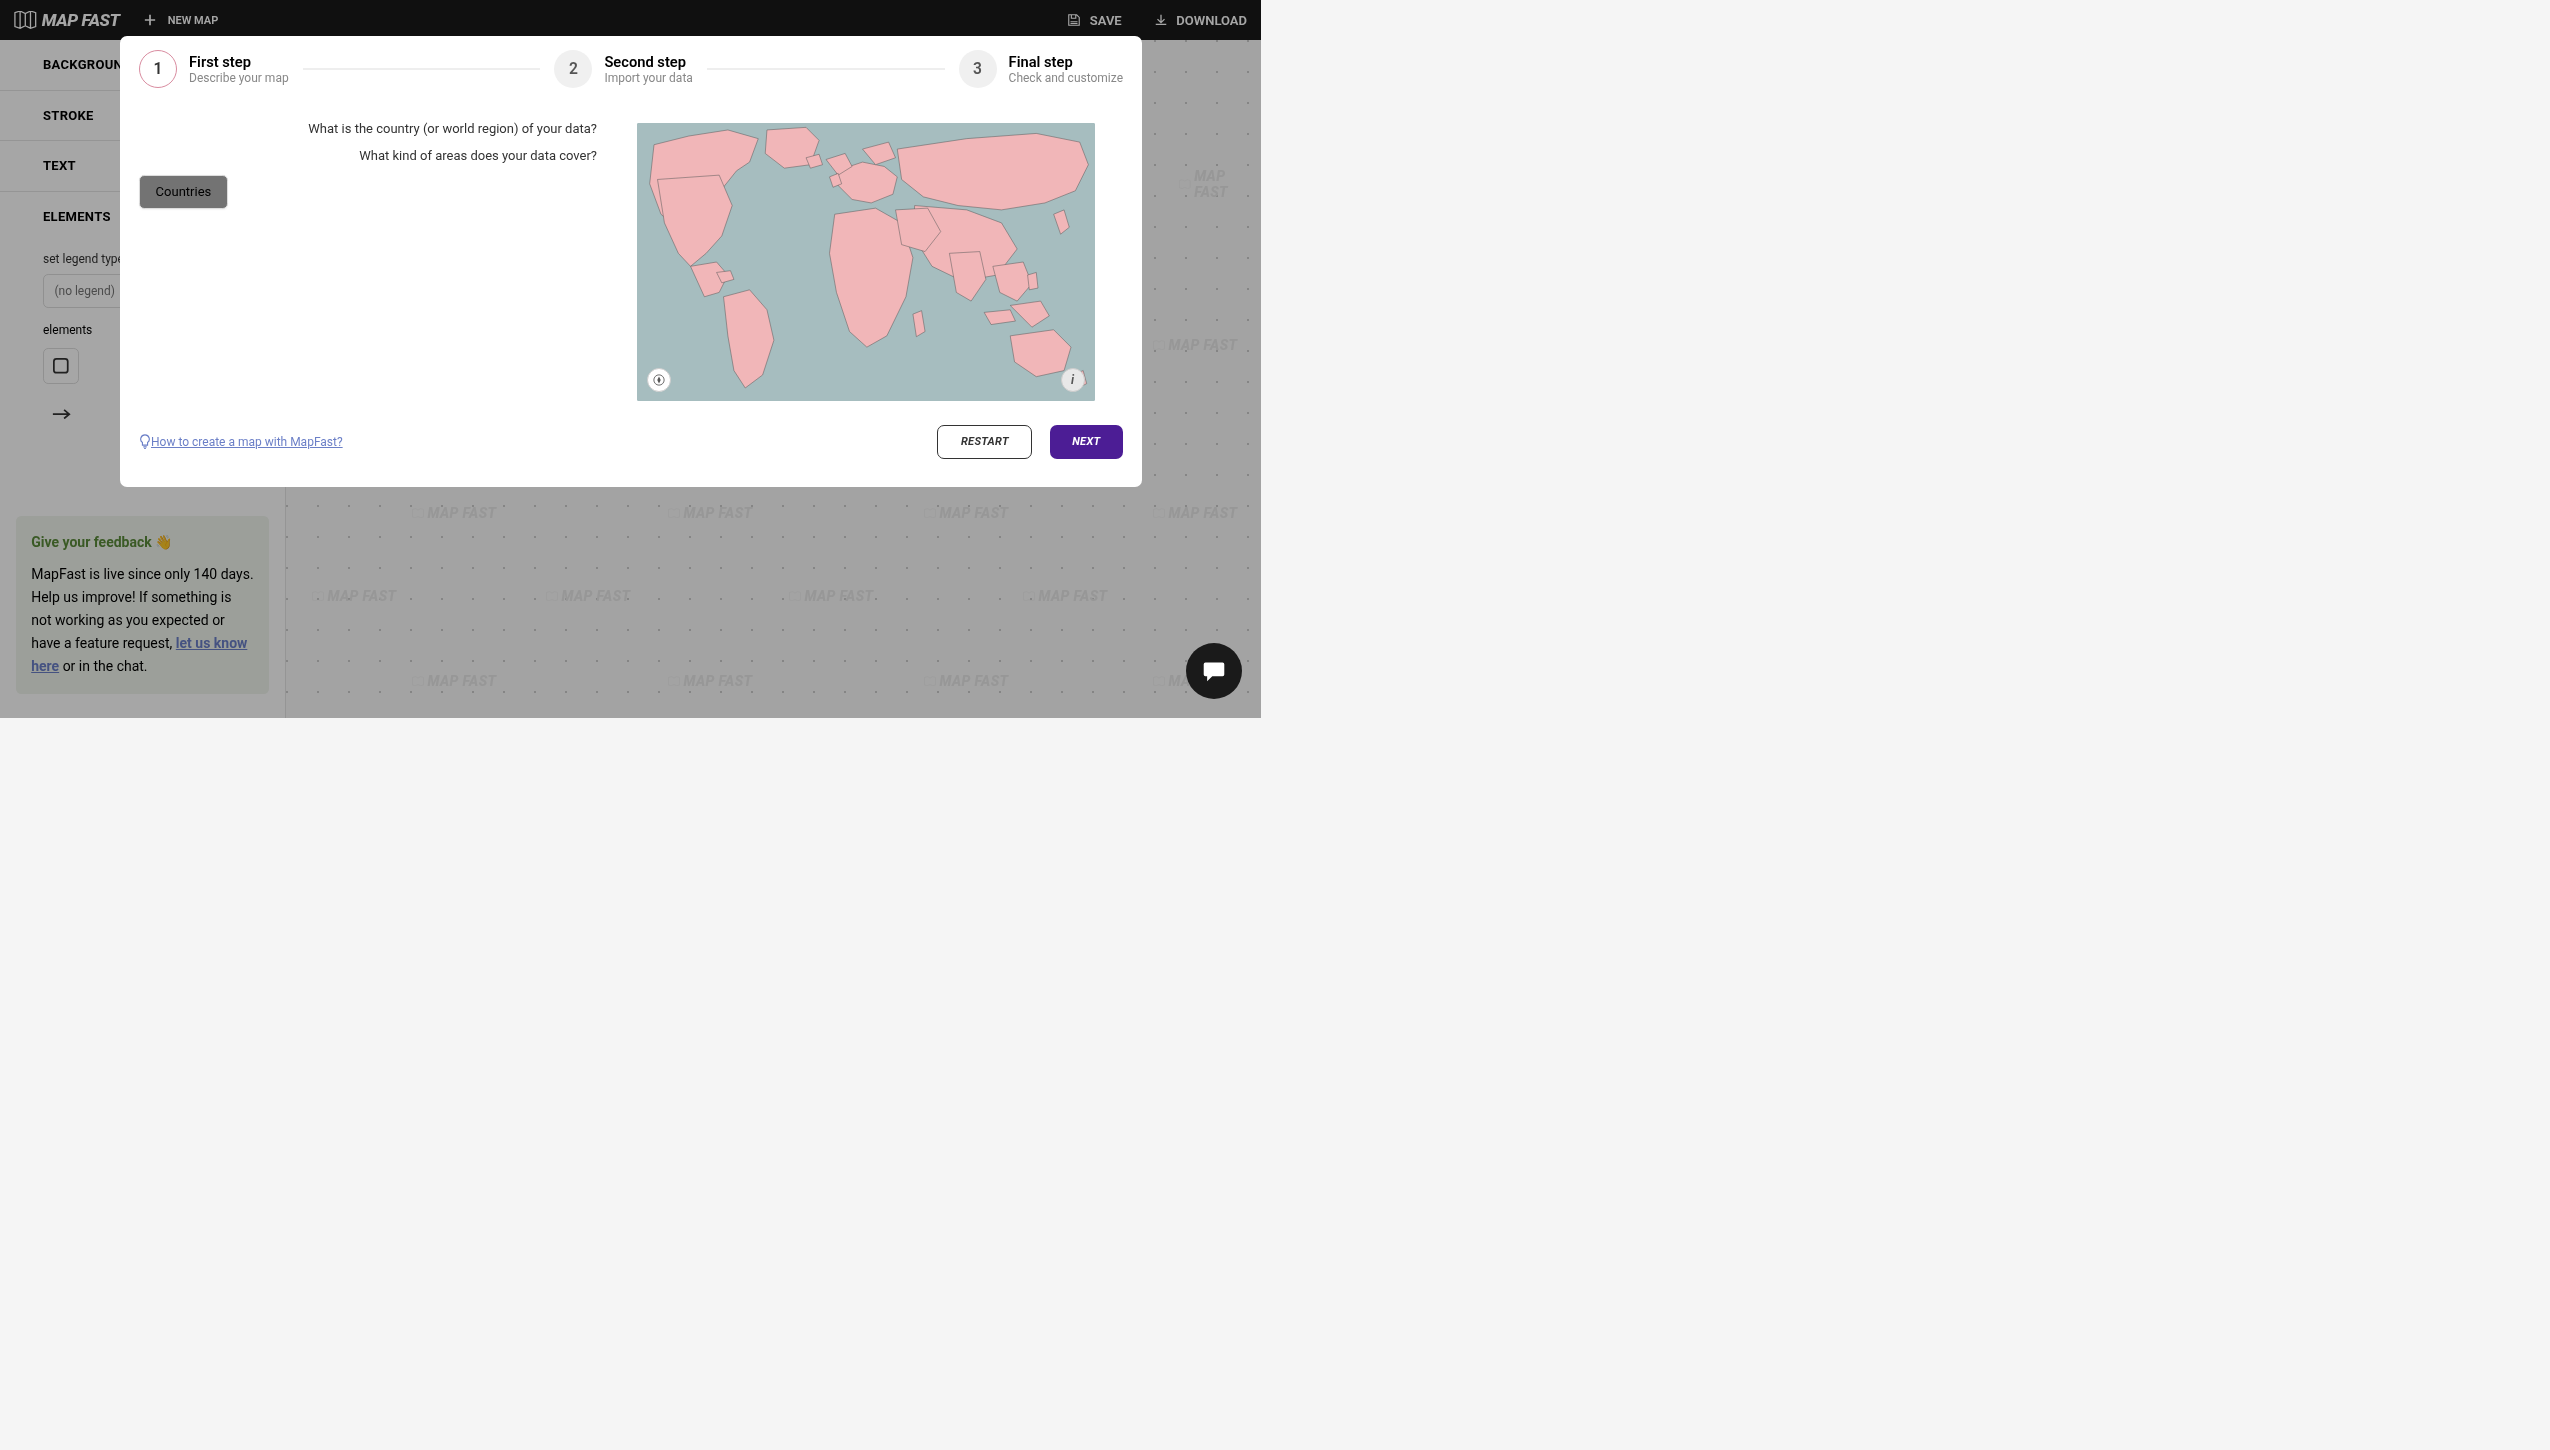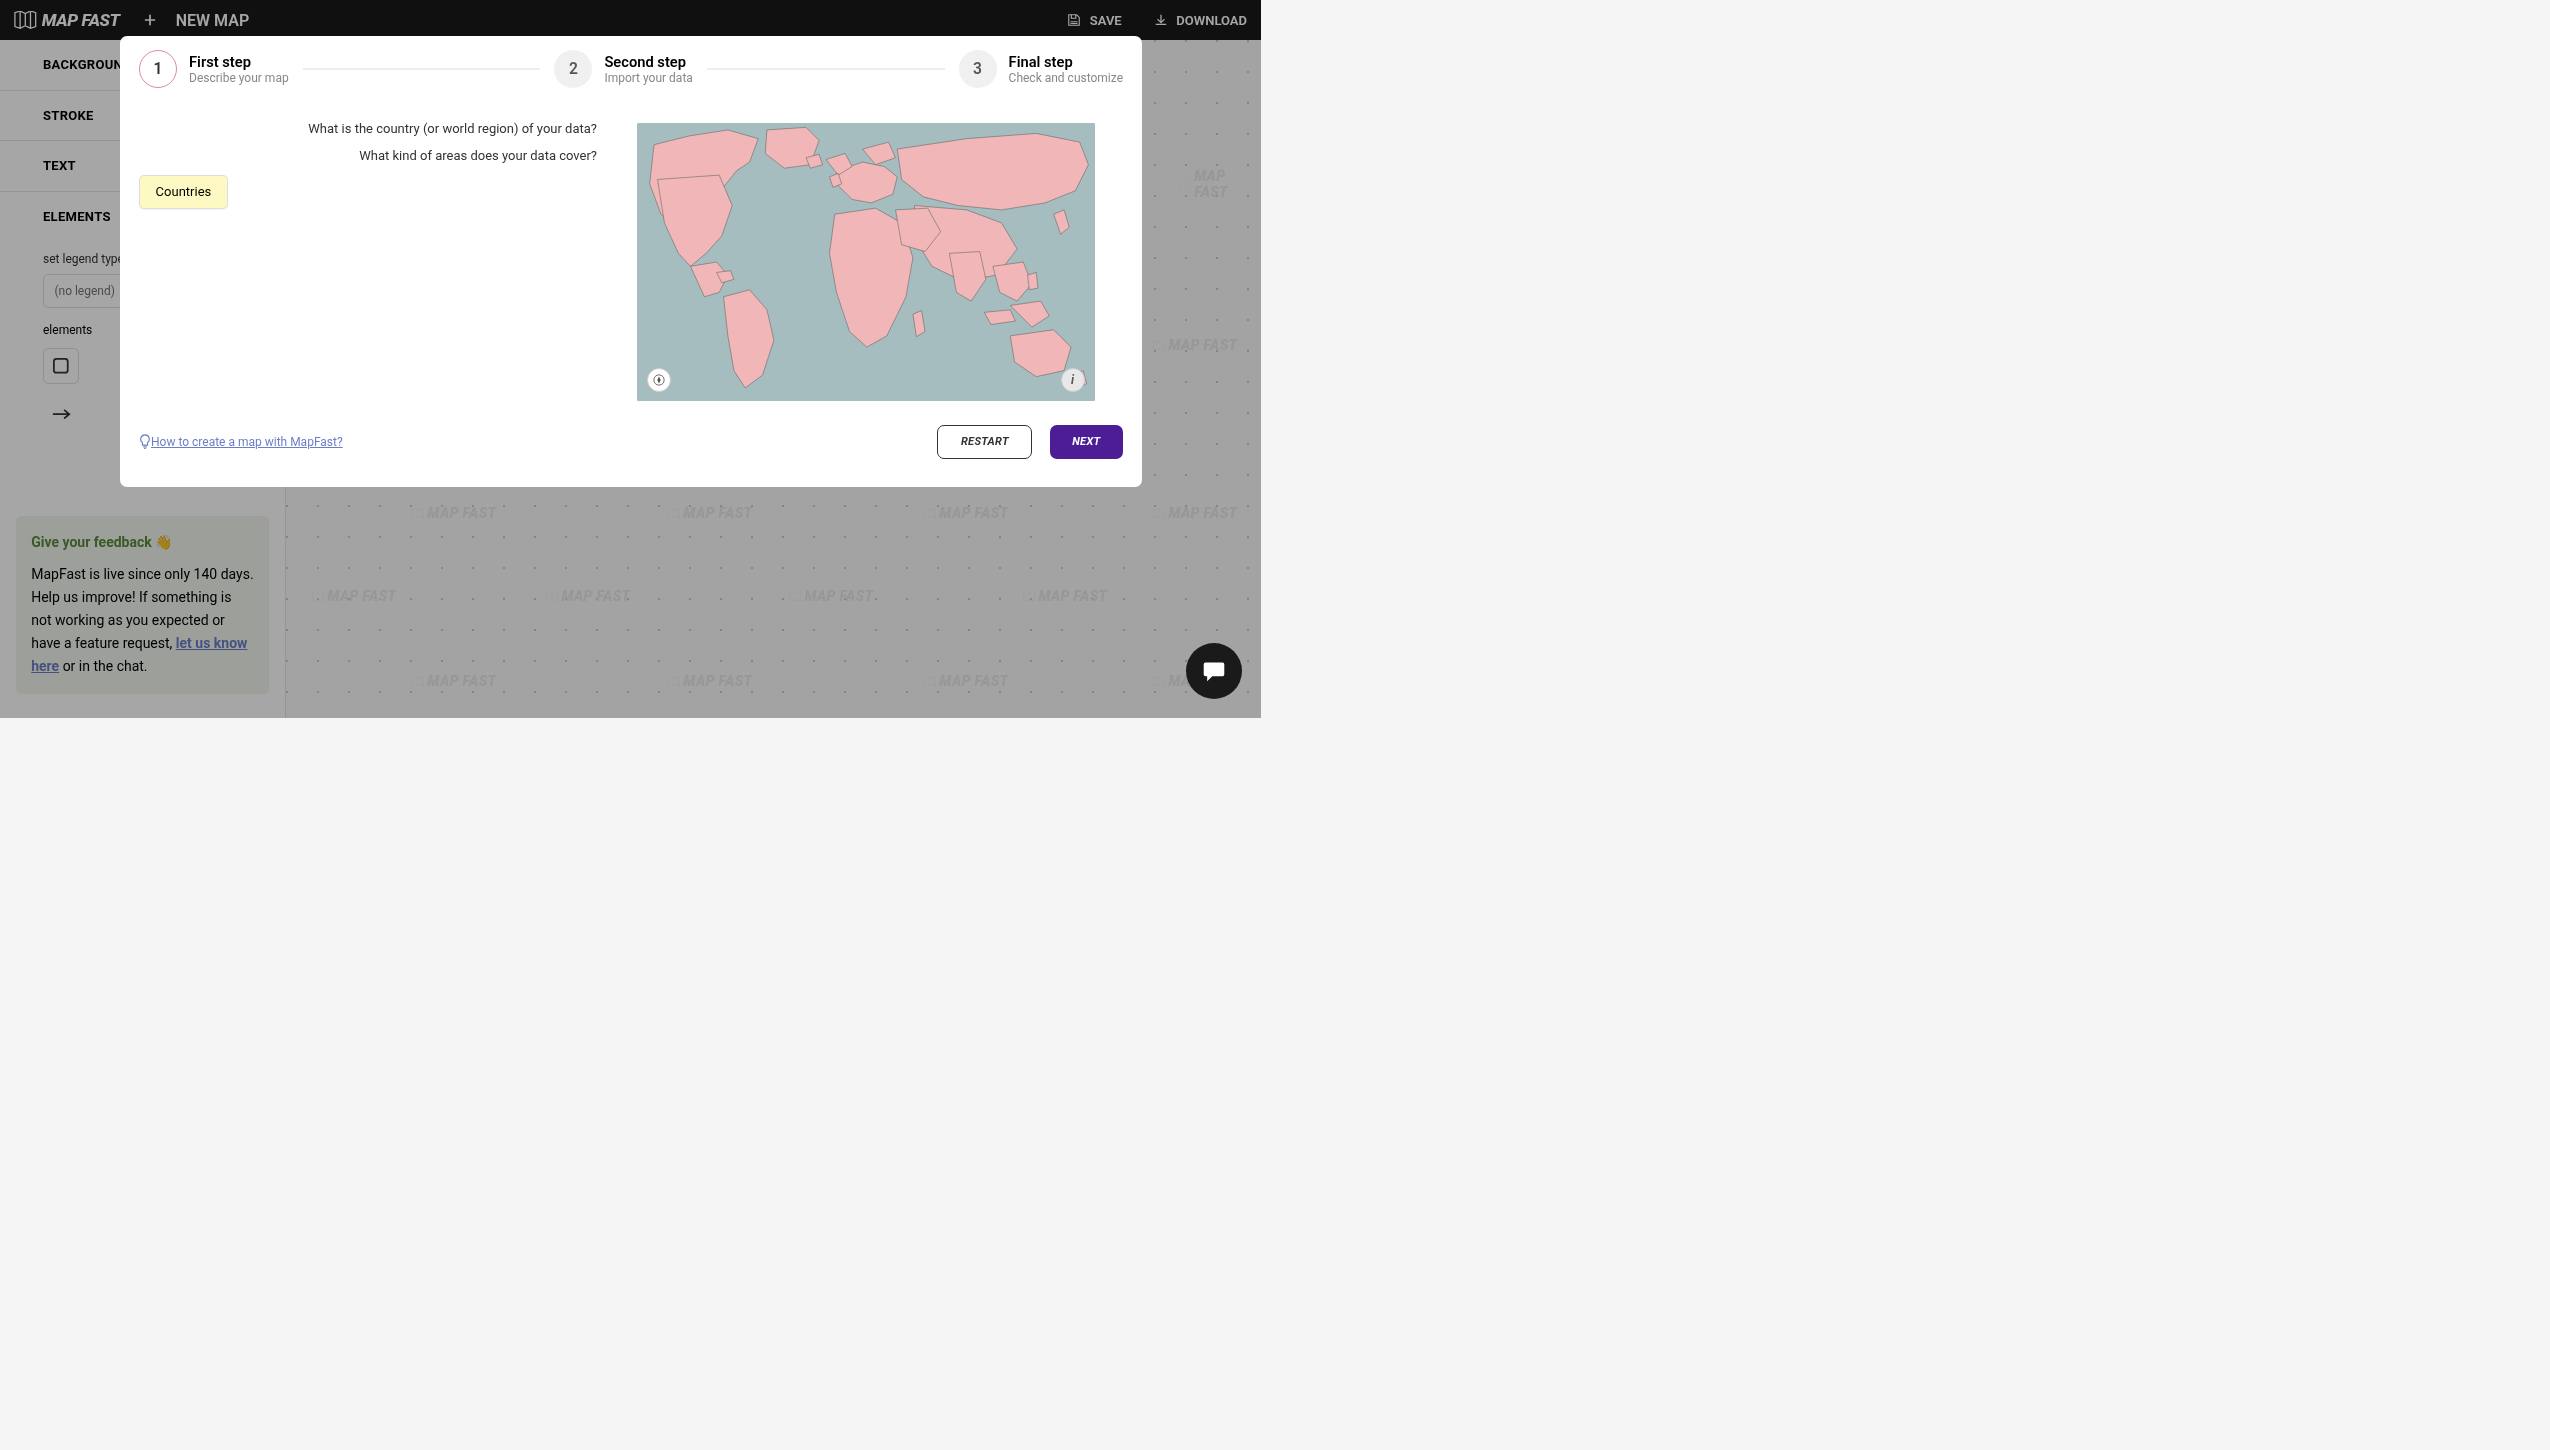--- a/index.html
+++ b/index.html
@@ -1,21 +1,21 @@
 <!DOCTYPE html>
 <html style="font-size:14px"><head>
   <meta charset="utf-8">
   <style>
     * { margin: 0; padding: 0; box-sizing: border-box; font-family: -apple-system, BlinkMacSystemFont, "Segoe UI", Roboto, sans-serif; }
     body { background: #f5f5f5; width: 1261px; height: 718px; overflow: hidden; position: relative; }
     
     .header { background: #1a1a1a; height: 40px; display: flex; align-items: center; padding: 0 14px; color: #fff; }
     .logo { display: flex; align-items: center; gap: 5.2px; font-weight: 800; font-style: italic; font-size: 17.3px; letter-spacing: -0.4px; }
     .logo-icon { width: 22.6px; height: 17.3px; }
-    .new-map-btn { display: flex; align-items: center; gap: 20px; margin-left: 24px; font-size: 16px; font-weight: 600; cursor: pointer; }
+    .new-map-btn { display: flex; align-items: center; gap: 12px; margin-left: 24px; font-size: 11px; font-weight: 600; cursor: pointer; }
     .header-right { margin-left: auto; display: flex; gap: 32px; align-items: center; }
     .header-btn { display: flex; align-items: center; gap: 8.7px; font-size: 13px; font-weight: 600; cursor: pointer; }
     
     .main { display: flex; height: calc(100% - 40px); }
     .sidebar { width: 286px; background: #fff; border-right: 0.9px solid #e5e5e5; display: flex; flex-direction: column; }
     .sidebar-section { padding: 17.3px 43px; border-bottom: 0.9px solid #e5e5e5; font-weight: 700; font-size: 13px; letter-spacing: 0.3px; }
     .sidebar-content { padding: 10.4px 43px; }
     .sidebar-label { font-size: 12px; color: #333; margin-bottom: 8.7px; }
     .sidebar-select { width: 100%; padding: 8.7px 10.4px; border: 0.9px solid #ddd; border-radius: 5.2px; font-size: 12px; color: #888; background: #fff; }
     .elements-label { font-size: 12px; margin: 15.6px 0 10.4px; }
@@ -42,21 +42,21 @@
     .step-text { display: flex; flex-direction: column; }
     .step-title { font-size: 14.7px; font-weight: 600; }
     .step-sub { font-size: 12px; color: #888; margin-top: 0.9px; }
     .step-line { flex: 1; height: 1.3px; background: #eee; margin: 0 14px; }
     
     .modal-body { display: flex; padding: 5.2px 19px 0; gap: 40px; }
     .modal-left { flex: 0 0 458px; padding-top: 12px; }
     .question { font-size: 13px; color: #333; margin-bottom: 12px; text-align: right; }
     .region-select { width: 100%; padding: 10.4px 12px; border: 0.9px solid #ddd; border-radius: 5.2px; font-size: 13px; background: #fff; display: flex; justify-content: space-between; align-items: center; margin-bottom: 33px; cursor: pointer; }
     .chevron-updown { width: 8.7px; color: #888; }
-    .area-btn { display: inline-block; padding: 8.7px 15.6px; border: 0.9px solid #ddd; border-radius: 5.2px; font-size: 13px; background: #fef9c3; box-shadow: 0 0.9px 1.7px rgba(0,0,0,0.05); cursor: pointer; }
+    .area-btn { display: inline-block; padding: 8.7px 15.6px; border: 0.9px solid #ddd; border-radius: 5.2px; font-size: 13px; background: #737373; box-shadow: 0 0.9px 1.7px rgba(0,0,0,0.05); cursor: pointer; }
     
     .map-preview { flex: 0 0 458px; height: 278px; background: #a6bdbf; border-radius: 1.7px; position: relative; margin-top: 14px; overflow: hidden; }
     .world-svg { width: 100%; height: 100%; }
     .map-ctrl { position: absolute; width: 24px; height: 24px; border-radius: 50%; background: #fff; border: 0.9px solid #ccc; display: flex; align-items: center; justify-content: center; font-size: 12px; color: #555; }
     .map-ctrl-left { left: 10.4px; bottom: 8.7px; }
     .map-ctrl-right { right: 10.4px; bottom: 8.7px; font-weight: bold; font-style: italic; background: #e8e8e8; }
     
     .modal-footer { display: flex; align-items: center; padding: 24px 19px 28px; }
     .help-link { display: flex; align-items: center; gap: 0; color: #6b7fc7; font-size: 12px; text-decoration: underline; }
     .help-bulb { width: 12px; color: #6b7fc7; }

